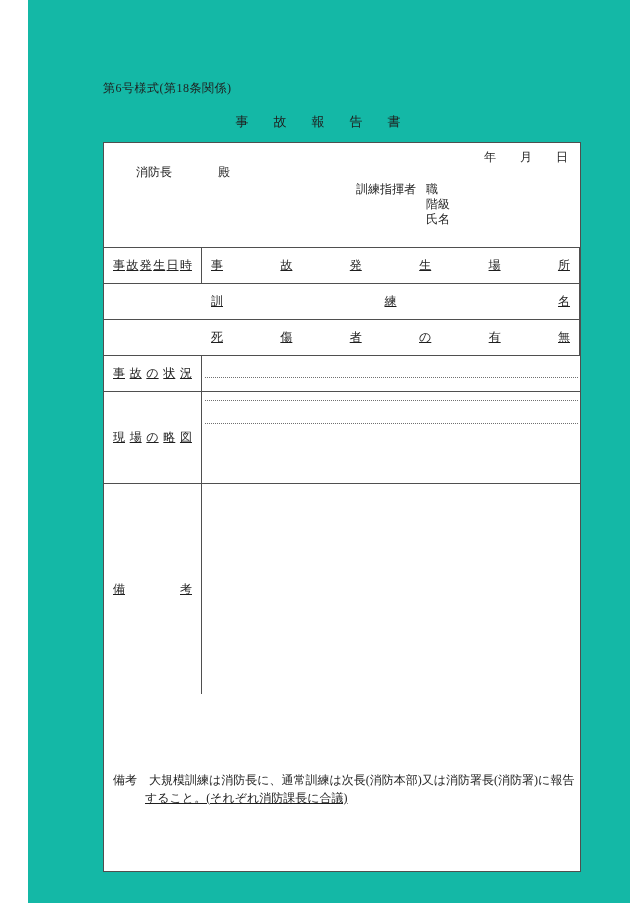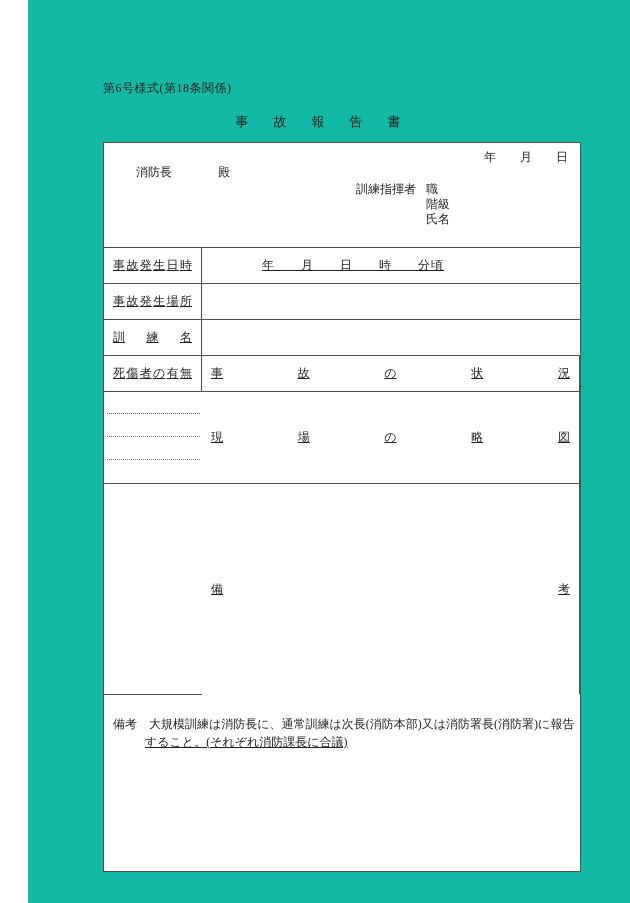--- a/index.html
+++ b/index.html
@@ -60,21 +60,21 @@
   .dotted-line {
     position:absolute; left:3px; right:2px; height:0;
     border-top:1px dotted #707070;
   }
   .dotted-line.l1 { top:21px; }
   .dotted-line.l2 { top:44px; }
   .dotted-line.l3 { top:67px; }
 
   
   .footnote {
-    position:absolute; left:85px; top:715px;
+    position:absolute; left:85px; top:771px;
     line-height:18px; font-size:12px;
   }
   .footnote .fn-line { white-space:nowrap; }
   .footnote .fn-line2 { margin-left:32px;text-decoration:underline; }
 </style>
 </head>
 <body>
 
 <div class="page">
 
@@ -102,21 +102,20 @@
     <div class="cell label-cell">
       <span class="label-text">
           <span>事</span>
           <span>故</span>
           <span>発</span>
           <span>生</span>
           <span>日</span>
           <span>時</span>
         </span>
     </div>
-    <div class="cell value-cell value-datetime">年　　月　　日　　時　　分頃</div>
 
     <div class="cell label-cell">
       <span class="label-text">
           <span>事</span>
           <span>故</span>
           <span>発</span>
           <span>生</span>
           <span>場</span>
           <span>所</span>
         </span>

